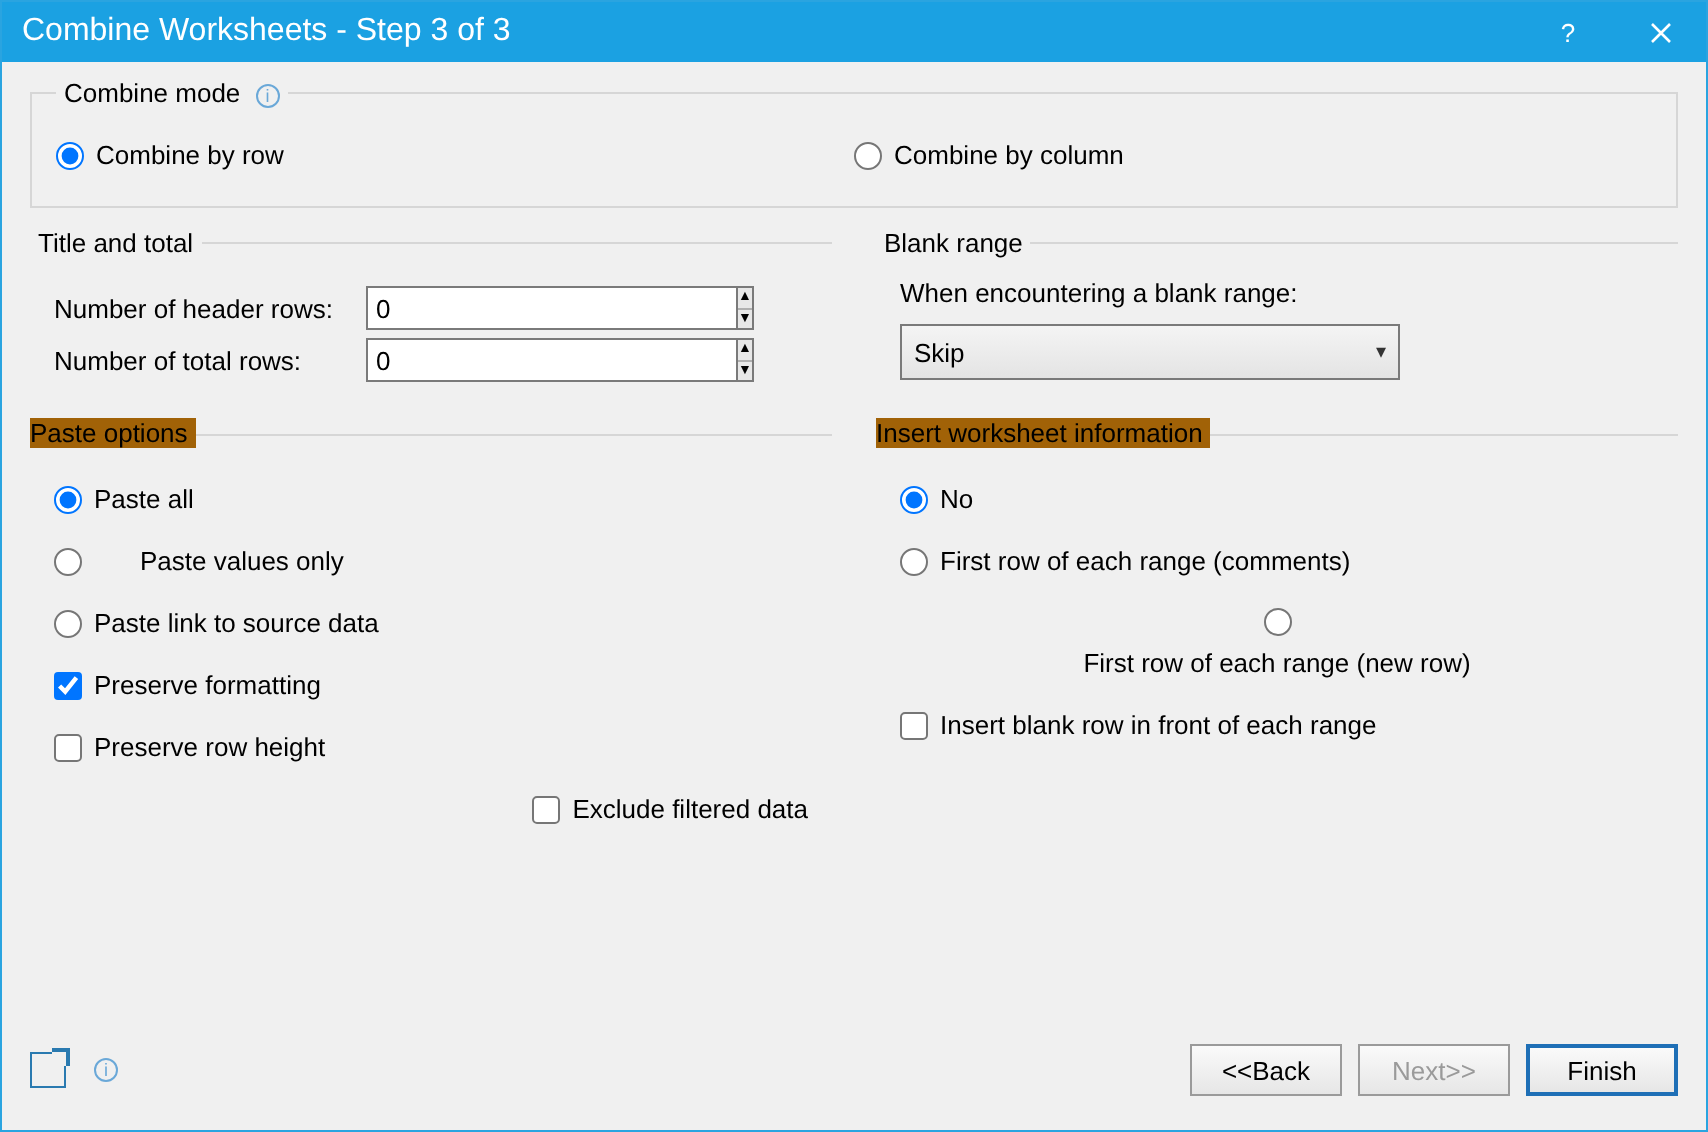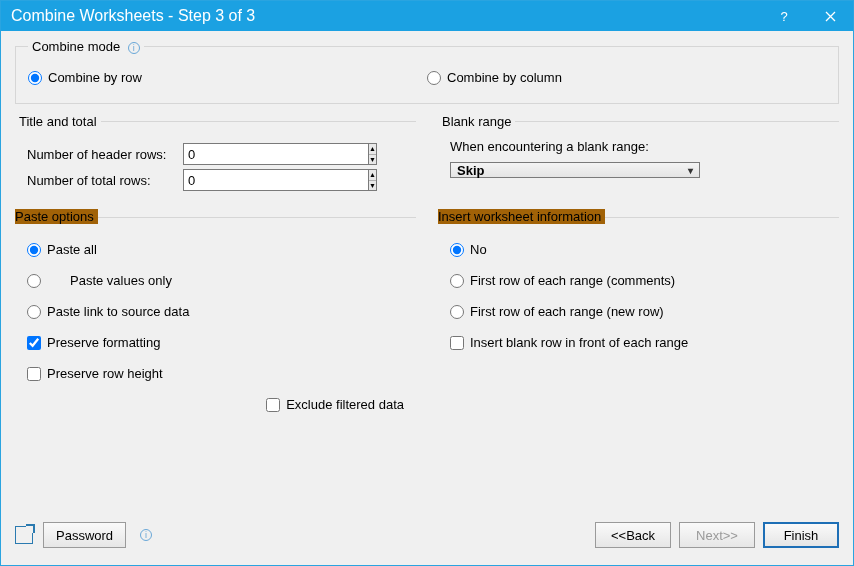--- a/index.html
+++ b/index.html
@@ -82,27 +82,26 @@
     border: 1px solid #7a7a7a; width: 16px;
   }
   .spin-btns div {
     flex: 1; background: #e8e8e8; display: flex; align-items: center; justify-content: center;
     font-size: 7px; line-height: 1; cursor: pointer;
     border-bottom: 1px solid #b0b0b0;
   }
   .spin-btns div:last-child { border-bottom: none; }
   .select {
     width: 250px;
-    height: 16px;
+    height: 28px;
     border: 1px solid #7a7a7a;
     background: linear-gradient(#f4f4f4,#e4e4e4);
     display: flex; align-items: center; justify-content: space-between;
     padding: 0 6px;
     cursor: pointer;
-    font-weight: bold;
   }
   .select .chev { font-size: 10px; color: #333; }
   .groups-grid {
     margin-top: 10px;
     display: grid;
     grid-template-columns: 1fr 1fr;
     grid-template-rows: auto auto;
     gap: 10px 22px;
   }
   .paste-options, .insert-info {
@@ -254,39 +253,36 @@
       <div class="insert-info">
         <div class="section-label">Insert worksheet information</div>
         <div class="radio-row">
           <input type="radio" name="ii" checked="" style="">
           <label>No</label>
         </div>
         <div class="radio-row" style="margin-top:16px;">
           <input type="radio" name="ii" style="">
           <label>First row of each range (comments)</label>
         </div>
-        <div class="radio-row" style="margin-top:16px;">
+        <div class="radio-row" style="margin-top:16px;flex-direction:column;">
           <input type="radio" name="ii" style="">
           <label>First row of each range (new row)</label>
         </div>
         <div class="check-row" style="margin-top:16px;">
           <input type="checkbox" style="">
           <label>Insert blank row in front of each range</label>
         </div>
       </div>
 
     </div>
   </div>
 
   <div class="footer">
     <div class="footer-left">
       <span class="open-icon"></span>
-      <div class="btn">
-        <span>Password</span>
-      </div>
       <span class="info-icon">i</span>
     </div>
     <div class="btn">
       <span>&lt;&lt;Back</span>
     </div>
     <div class="btn disabled">
       <span>Next&gt;&gt;</span>
     </div>
     <div class="btn primary">
       <span>Finish</span>

